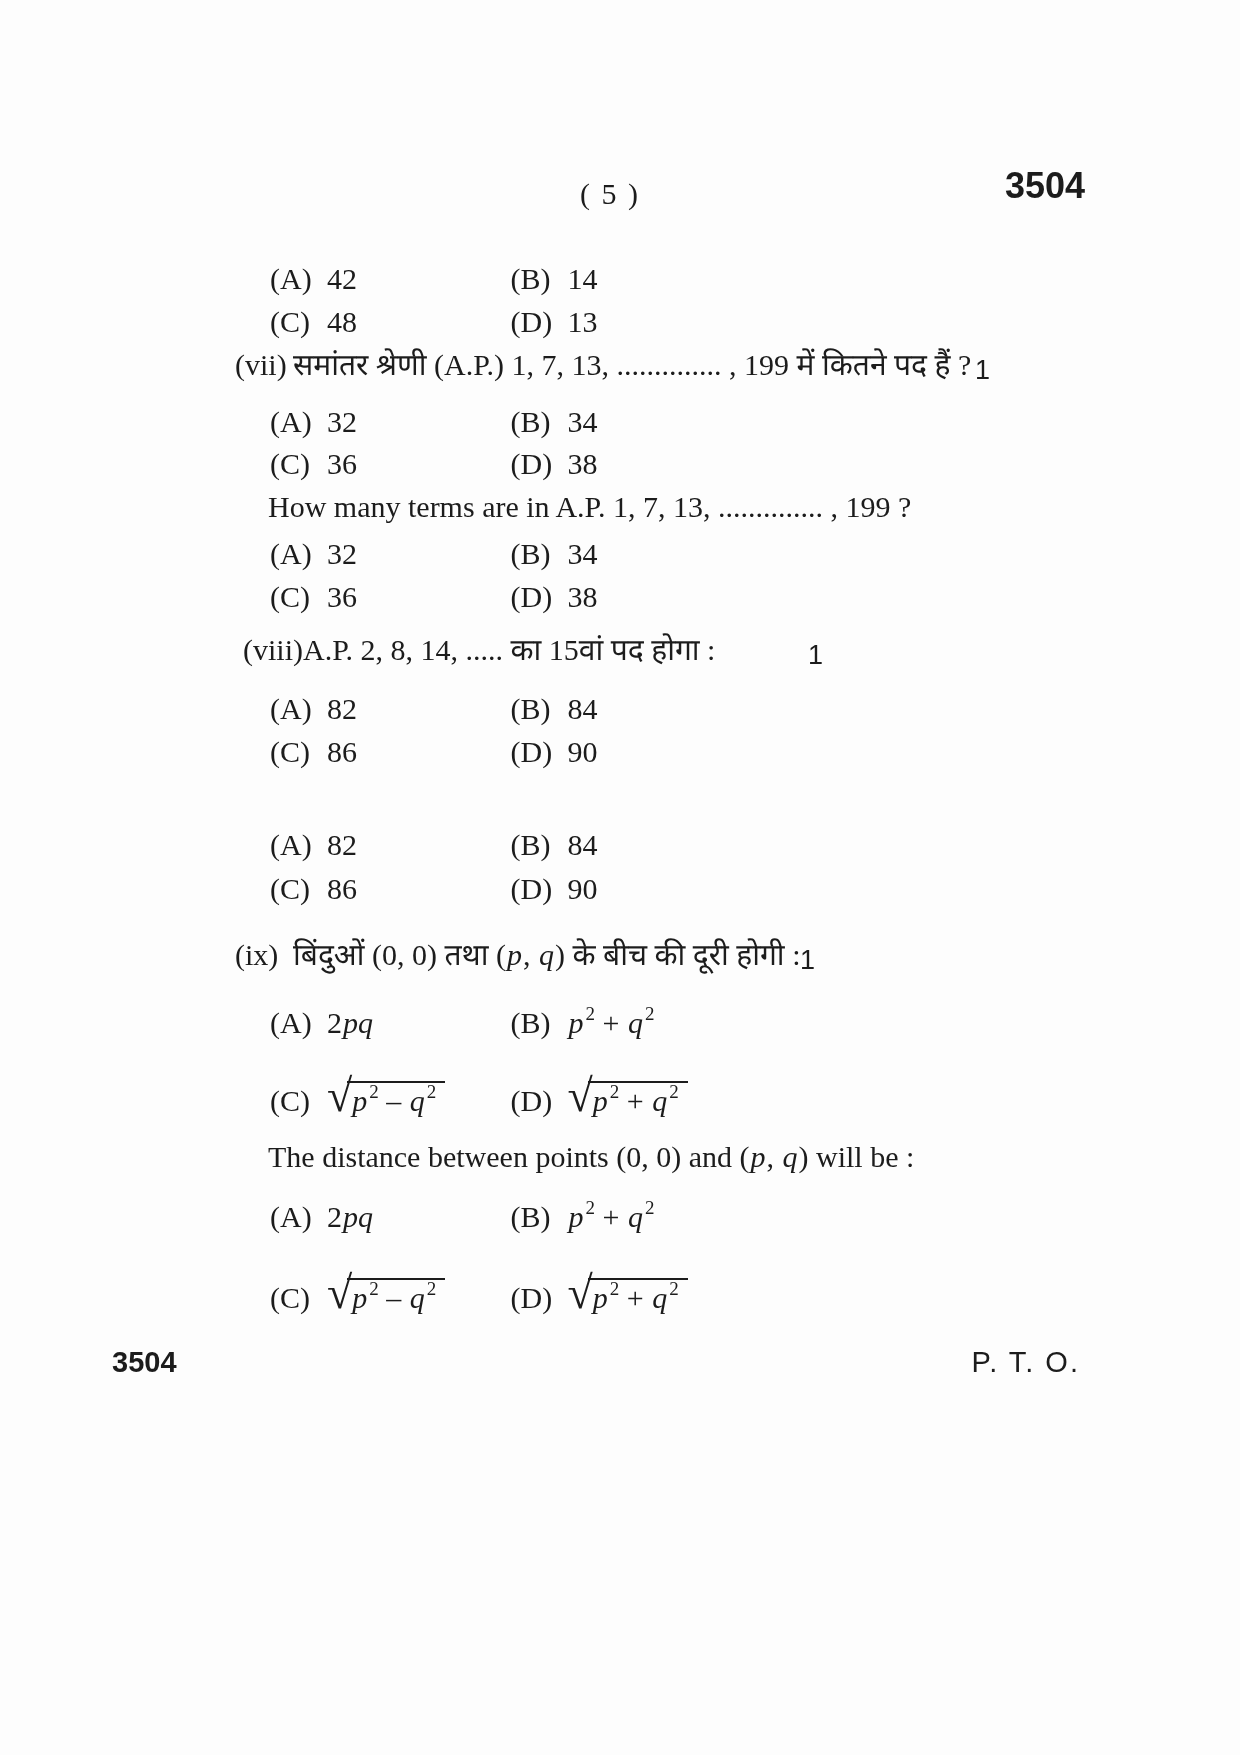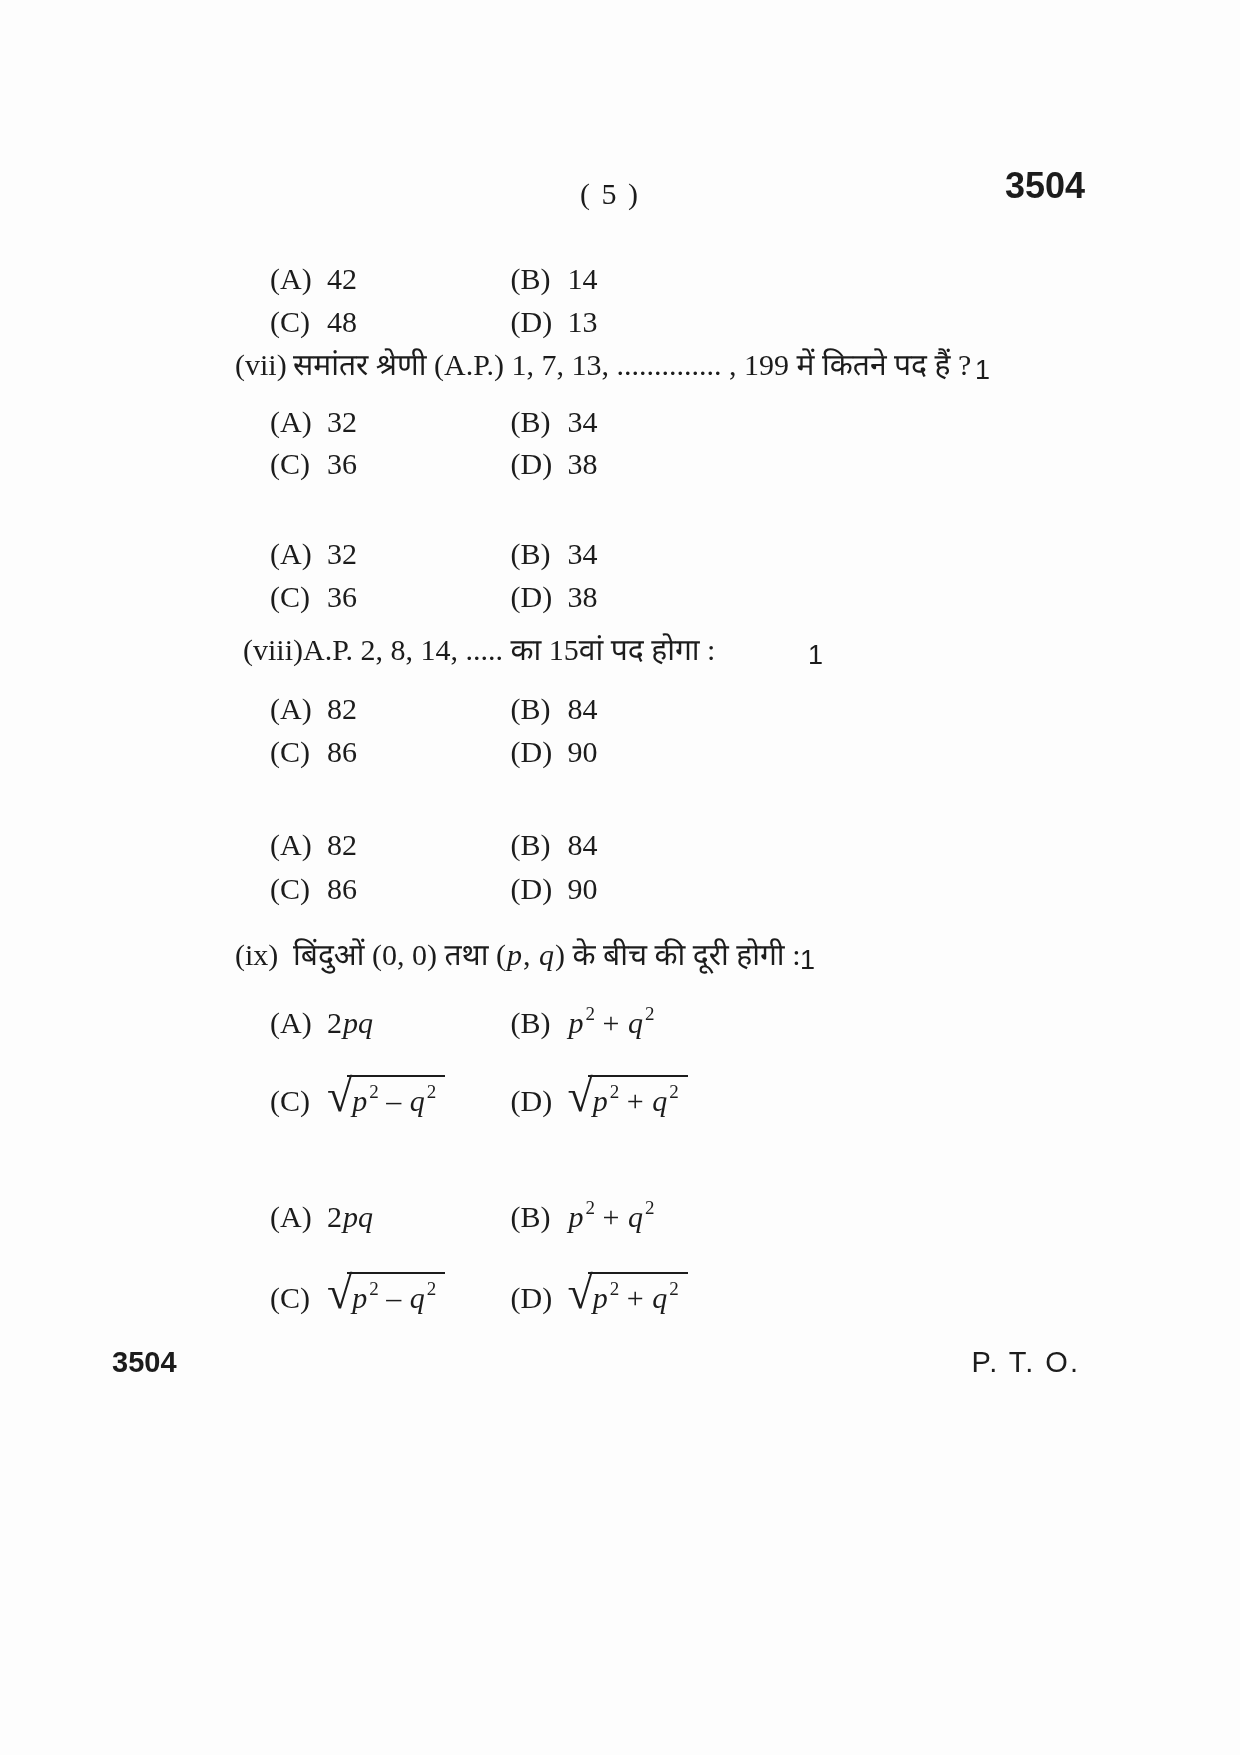--- a/index.html
+++ b/index.html
@@ -43,21 +43,21 @@
   .marks-near{left:588px;}
   
   .opt{display:inline-flex;align-items:baseline;}
   .opt-a{width:233px;}
   .opt-label{display:inline-block;width:57px;}
   
   .m-i{font-style:italic;padding:0 1px;}
   .m-sup{font-size:19px;position:relative;top:-13px;margin-left:1px;}
   .sqrt{display:inline-flex;align-items:baseline;}
   .sqrt-sign{font-size:46px;line-height:1;margin-right:0;}
-  .radicand{display:inline-block;border-top:2.5px solid currentColor;padding:2px 9px 0 4px;margin-left:-5px;line-height:43px;}
+  .radicand{display:inline-block;border-top:2.5px solid currentColor;padding:2px 9px 0 4px;margin-left:-5px;line-height:32px;}
 </style>
 </head>
 <body>
 
 <div class="page">
 
   <div class="line page-num">( 5 )</div>
   <div class="line code-tr">3504</div>
 
   <div class="line" id="l2">
@@ -99,20 +99,21 @@
     <span class="opt opt-a">
         <span class="opt-label">(C)</span>
         <span class="opt-val"><span class="m-t">36</span></span>
       </span>
     <span class="opt">
         <span class="opt-label">(D)</span>
         <span class="opt-val"><span class="m-t">38</span></span>
       </span>
   </div>
 
+  <div class="line" id="l7"><span class="m-t">How many terms are in A.P. 1, 7, 13, .............. , 199 ?</span></div>
   <div class="line" id="l8">
     <span class="opt opt-a">
         <span class="opt-label">(A)</span>
         <span class="opt-val"><span class="m-t">32</span></span>
       </span>
     <span class="opt">
         <span class="opt-label">(B)</span>
         <span class="opt-val"><span class="m-t">34</span></span>
       </span>
   </div>
@@ -197,20 +198,21 @@
       </span>
     <span class="opt">
         <span class="opt-label">(D)</span>
         <span class="opt-val"><span class="sqrt">
             <span class="sqrt-sign">√</span>
             <span class="radicand"><span class="m-i">p</span><span class="m-sup">2</span><span class="m-t"> + </span><span class="m-i">q</span><span class="m-sup">2</span></span>
           </span></span>
       </span>
   </div>
 
+  <div class="line" id="l19"><span class="m-t">The distance between points (0, 0) and (</span><span class="m-i">p</span><span class="m-t">, </span><span class="m-i">q</span><span class="m-t">) will be :</span></div>
   <div class="line" id="l20">
     <span class="opt opt-a">
         <span class="opt-label">(A)</span>
         <span class="opt-val"><span class="m-t">2</span><span class="m-i">pq</span></span>
       </span>
     <span class="opt">
         <span class="opt-label">(B)</span>
         <span class="opt-val"><span class="m-i">p</span><span class="m-sup">2</span><span class="m-t"> + </span><span class="m-i">q</span><span class="m-sup">2</span></span>
       </span>
   </div>

